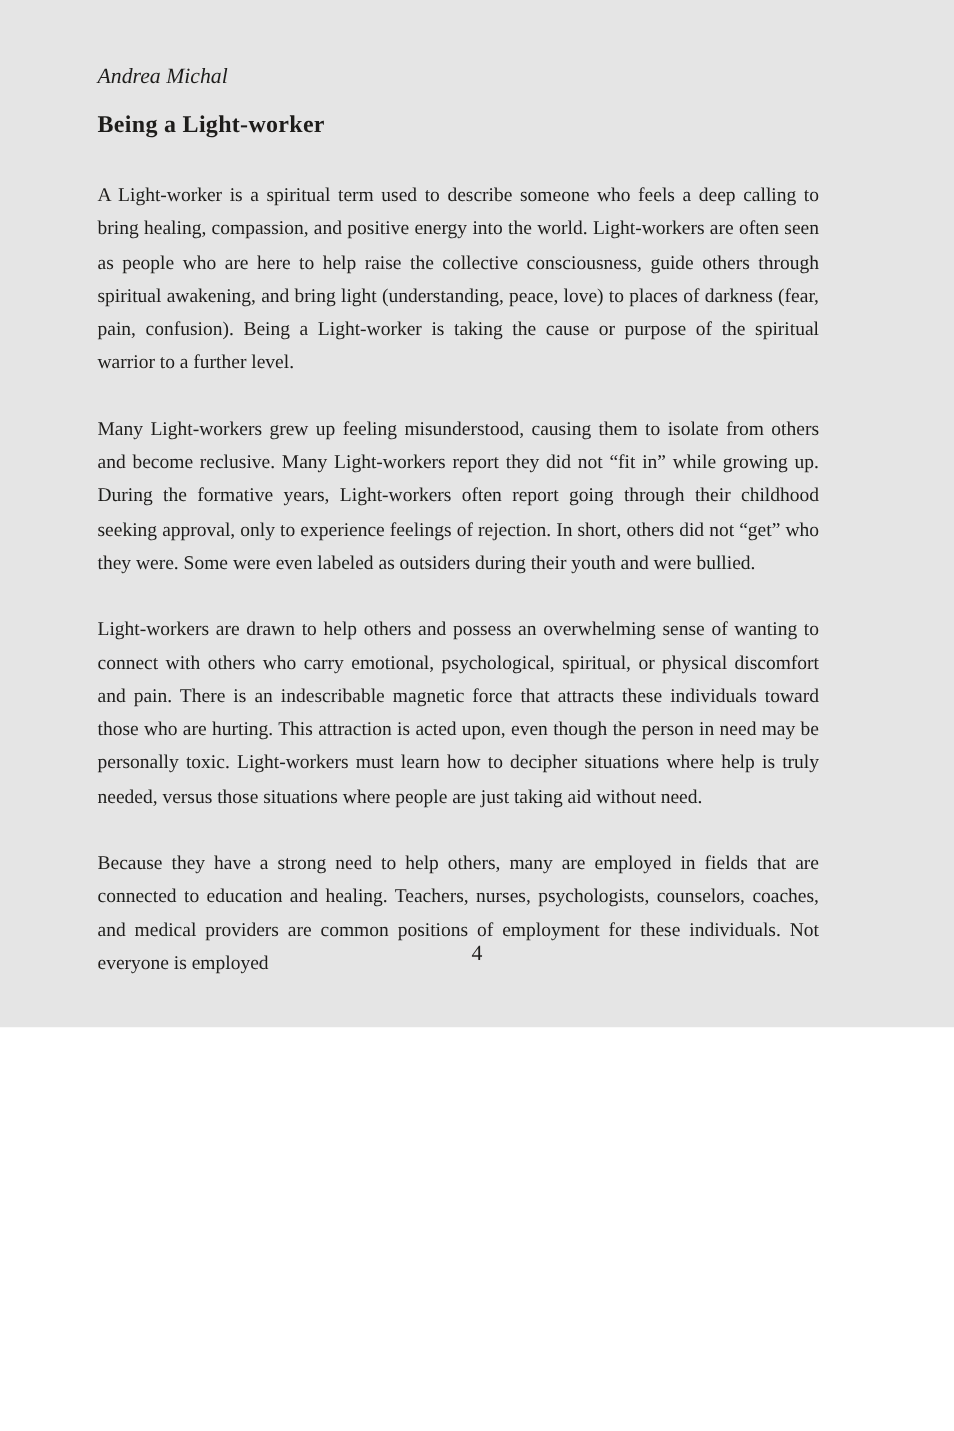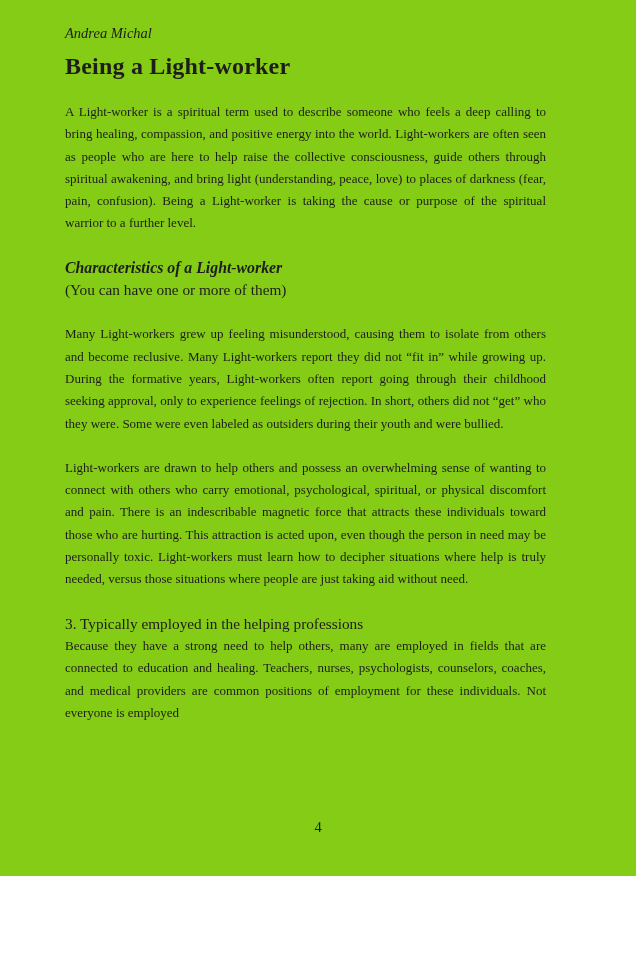--- a/index.html
+++ b/index.html
@@ -3,36 +3,36 @@
 <meta charset="utf-8">
 <style>
   html, body {
     margin: 0;
     padding: 0;
     background: #ffffff;
   }
   .page {
     position: relative;
     width: 636px;
-    height: 876px;
-    background: #84cc16;
+    height: 685px;
+    background: #e5e5e5;
     box-sizing: border-box;
-    padding: 24px 90px 0 65px;
+    padding: 42px 90px 0 65px;
     font-family: "Liberation Serif", "DejaVu Serif", serif;
     color: #1e1d1b;
     overflow: hidden;
   }
   .running-header {
     font-style: italic;
     font-size: 14.5px;
     line-height: 18px;
     margin-bottom: 14px;
   }
   .title {
-    font-size: 24px;
+    font-size: 16px;
     font-weight: bold;
     letter-spacing: 0.2px;
     line-height: 20px;
     margin: 0 0 25px 0;
   }
   .body-text {
     font-size: 13px;
     line-height: 22.3px;
     text-align: justify;
     margin: 0;
@@ -71,33 +71,28 @@
 <body>
 
 <div class="page">
 
   <div class="running-header">Andrea Michal</div>
 
   <h1 class="title">Being a Light-worker</h1>
 
   <p class="body-text">A Light-worker is a spiritual term used to describe someone who feels a deep calling to bring healing, compassion, and positive energy into the world. Light-workers are often seen as people who are here to help raise the collective consciousness, guide others through spiritual awakening, and bring light (understanding, peace, love) to places of darkness (fear, pain, confusion). Being a Light-worker is taking the cause or purpose of the spiritual warrior to a further level.</p>
 
-  <div class="subhead-block">
-    <div class="subheading">Characteristics of a Light-worker</div>
-    <div class="subheading-note">(You can have one or more of them)</div>
-  </div>
 
   <div class="section">
     <p class="body-text">Many Light-workers grew up feeling misunderstood, causing them to isolate from others and become reclusive. Many Light-workers report they did not “fit in” while growing up. During the formative years, Light-workers often report going through their childhood seeking approval, only to experience feelings of rejection. In short, others did not “get” who they were. Some were even labeled as outsiders during their youth and were bullied.</p>
   </div>
 
   <div class="section">
     <p class="body-text">Light-workers are drawn to help others and possess an overwhelming sense of wanting to connect with others who carry emotional, psychological, spiritual, or physical discomfort and pain. There is an indescribable magnetic force that attracts these individuals toward those who are hurting. This attraction is acted upon, even though the person in need may be personally toxic. Light-workers must learn how to decipher situations where help is truly needed, versus those situations where people are just taking aid without need.</p>
   </div>
 
   <div class="section">
-    <div class="section-heading">3. Typically employed in the helping professions</div>
     <p class="body-text">Because they have a strong need to help others, many are employed in fields that are connected to education and healing. Teachers, nurses, psychologists, counselors, coaches, and medical providers are common positions of employment for these individuals. Not everyone is employed</p>
   </div>
 
   <div class="page-number">4</div>
 
 </div>
 
 </body></html>

